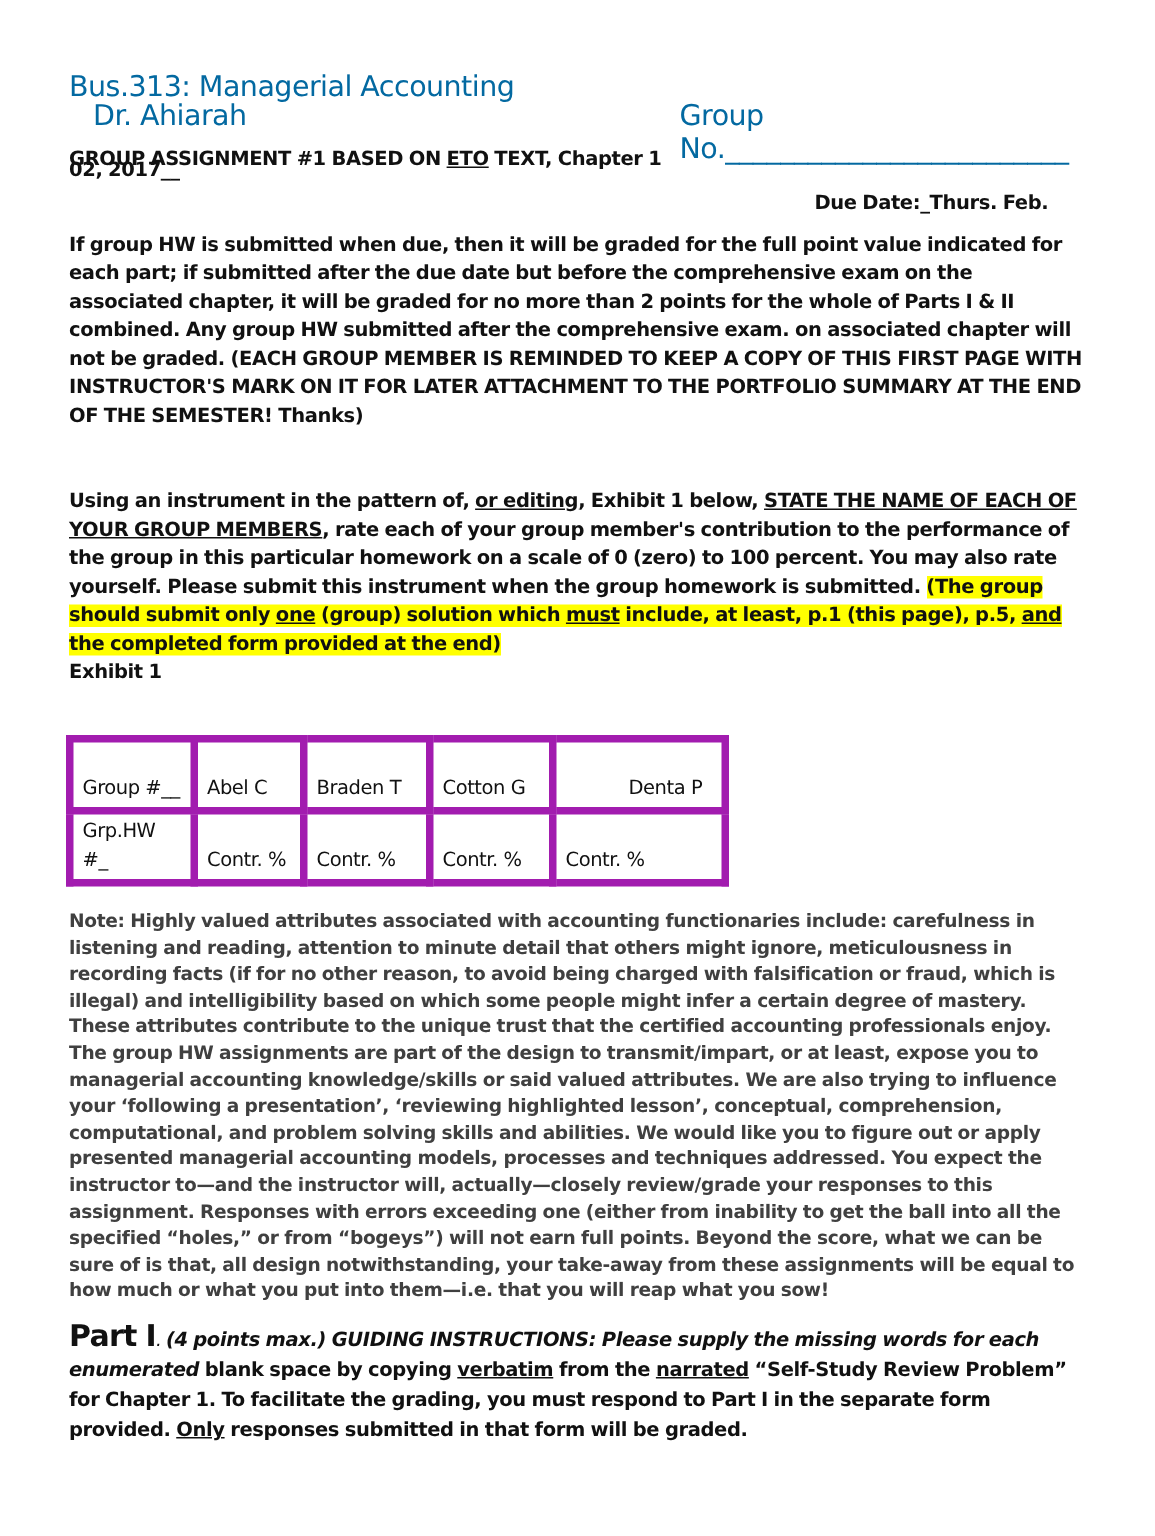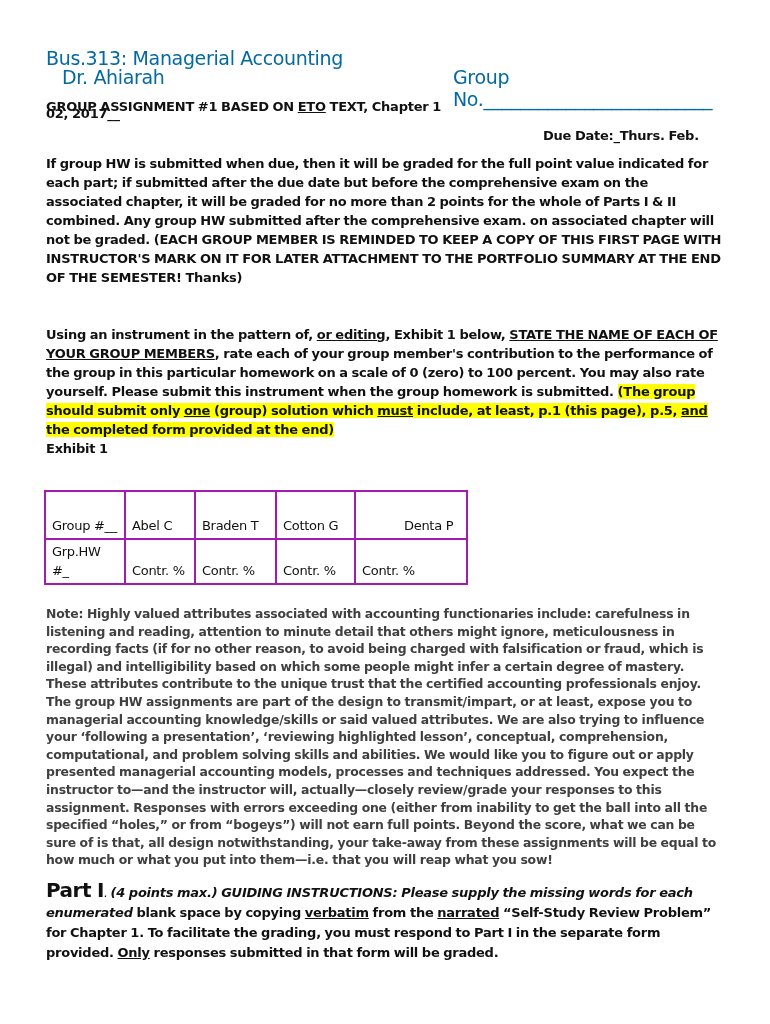--- a/index.html
+++ b/index.html
@@ -7,21 +7,21 @@
          font-family: "DejaVu Sans", sans-serif; color: #111; }
   .page { position: absolute; left: 0; top: 0; width: 770px; height: 1024px; }
   .hdr { position: absolute; font-size: 19px; letter-spacing: -0.35px; color: #0369a1; }
   .para { position: absolute; left: 46px; width: 680px; font-size: 13px; font-weight: bold;
           line-height: 19px; letter-spacing: -0.25px; word-spacing: -0.5px; }
   .u { text-decoration: underline; }
   .hl { background: #ffff00; }
   .red { color: #404040; font-size: 12.4px; line-height: 17.6px; letter-spacing: -0.2px; word-spacing: -0.4px; }
   table.exhibit { position: absolute; left: 44px; top: 490px; border-collapse: collapse;
                   font-size: 13px; letter-spacing: -0.3px; }
-  table.exhibit td { border: 2px solid #a21caf; vertical-align: bottom; padding: 2px 5px 3px 6px;
+  table.exhibit td { border: 5px solid #a21caf; vertical-align: bottom; padding: 2px 5px 3px 6px;
                      line-height: 19px; font-weight: normal; }
   .part-big { font-size: 20px; font-weight: bold; letter-spacing: -0.5px; }
   .it { font-style: italic; }
   .small-it { font-style: italic; font-weight: normal; font-size: 12px; }
 </style>
 </head>
 <body>
 
 <div class="page">
 

